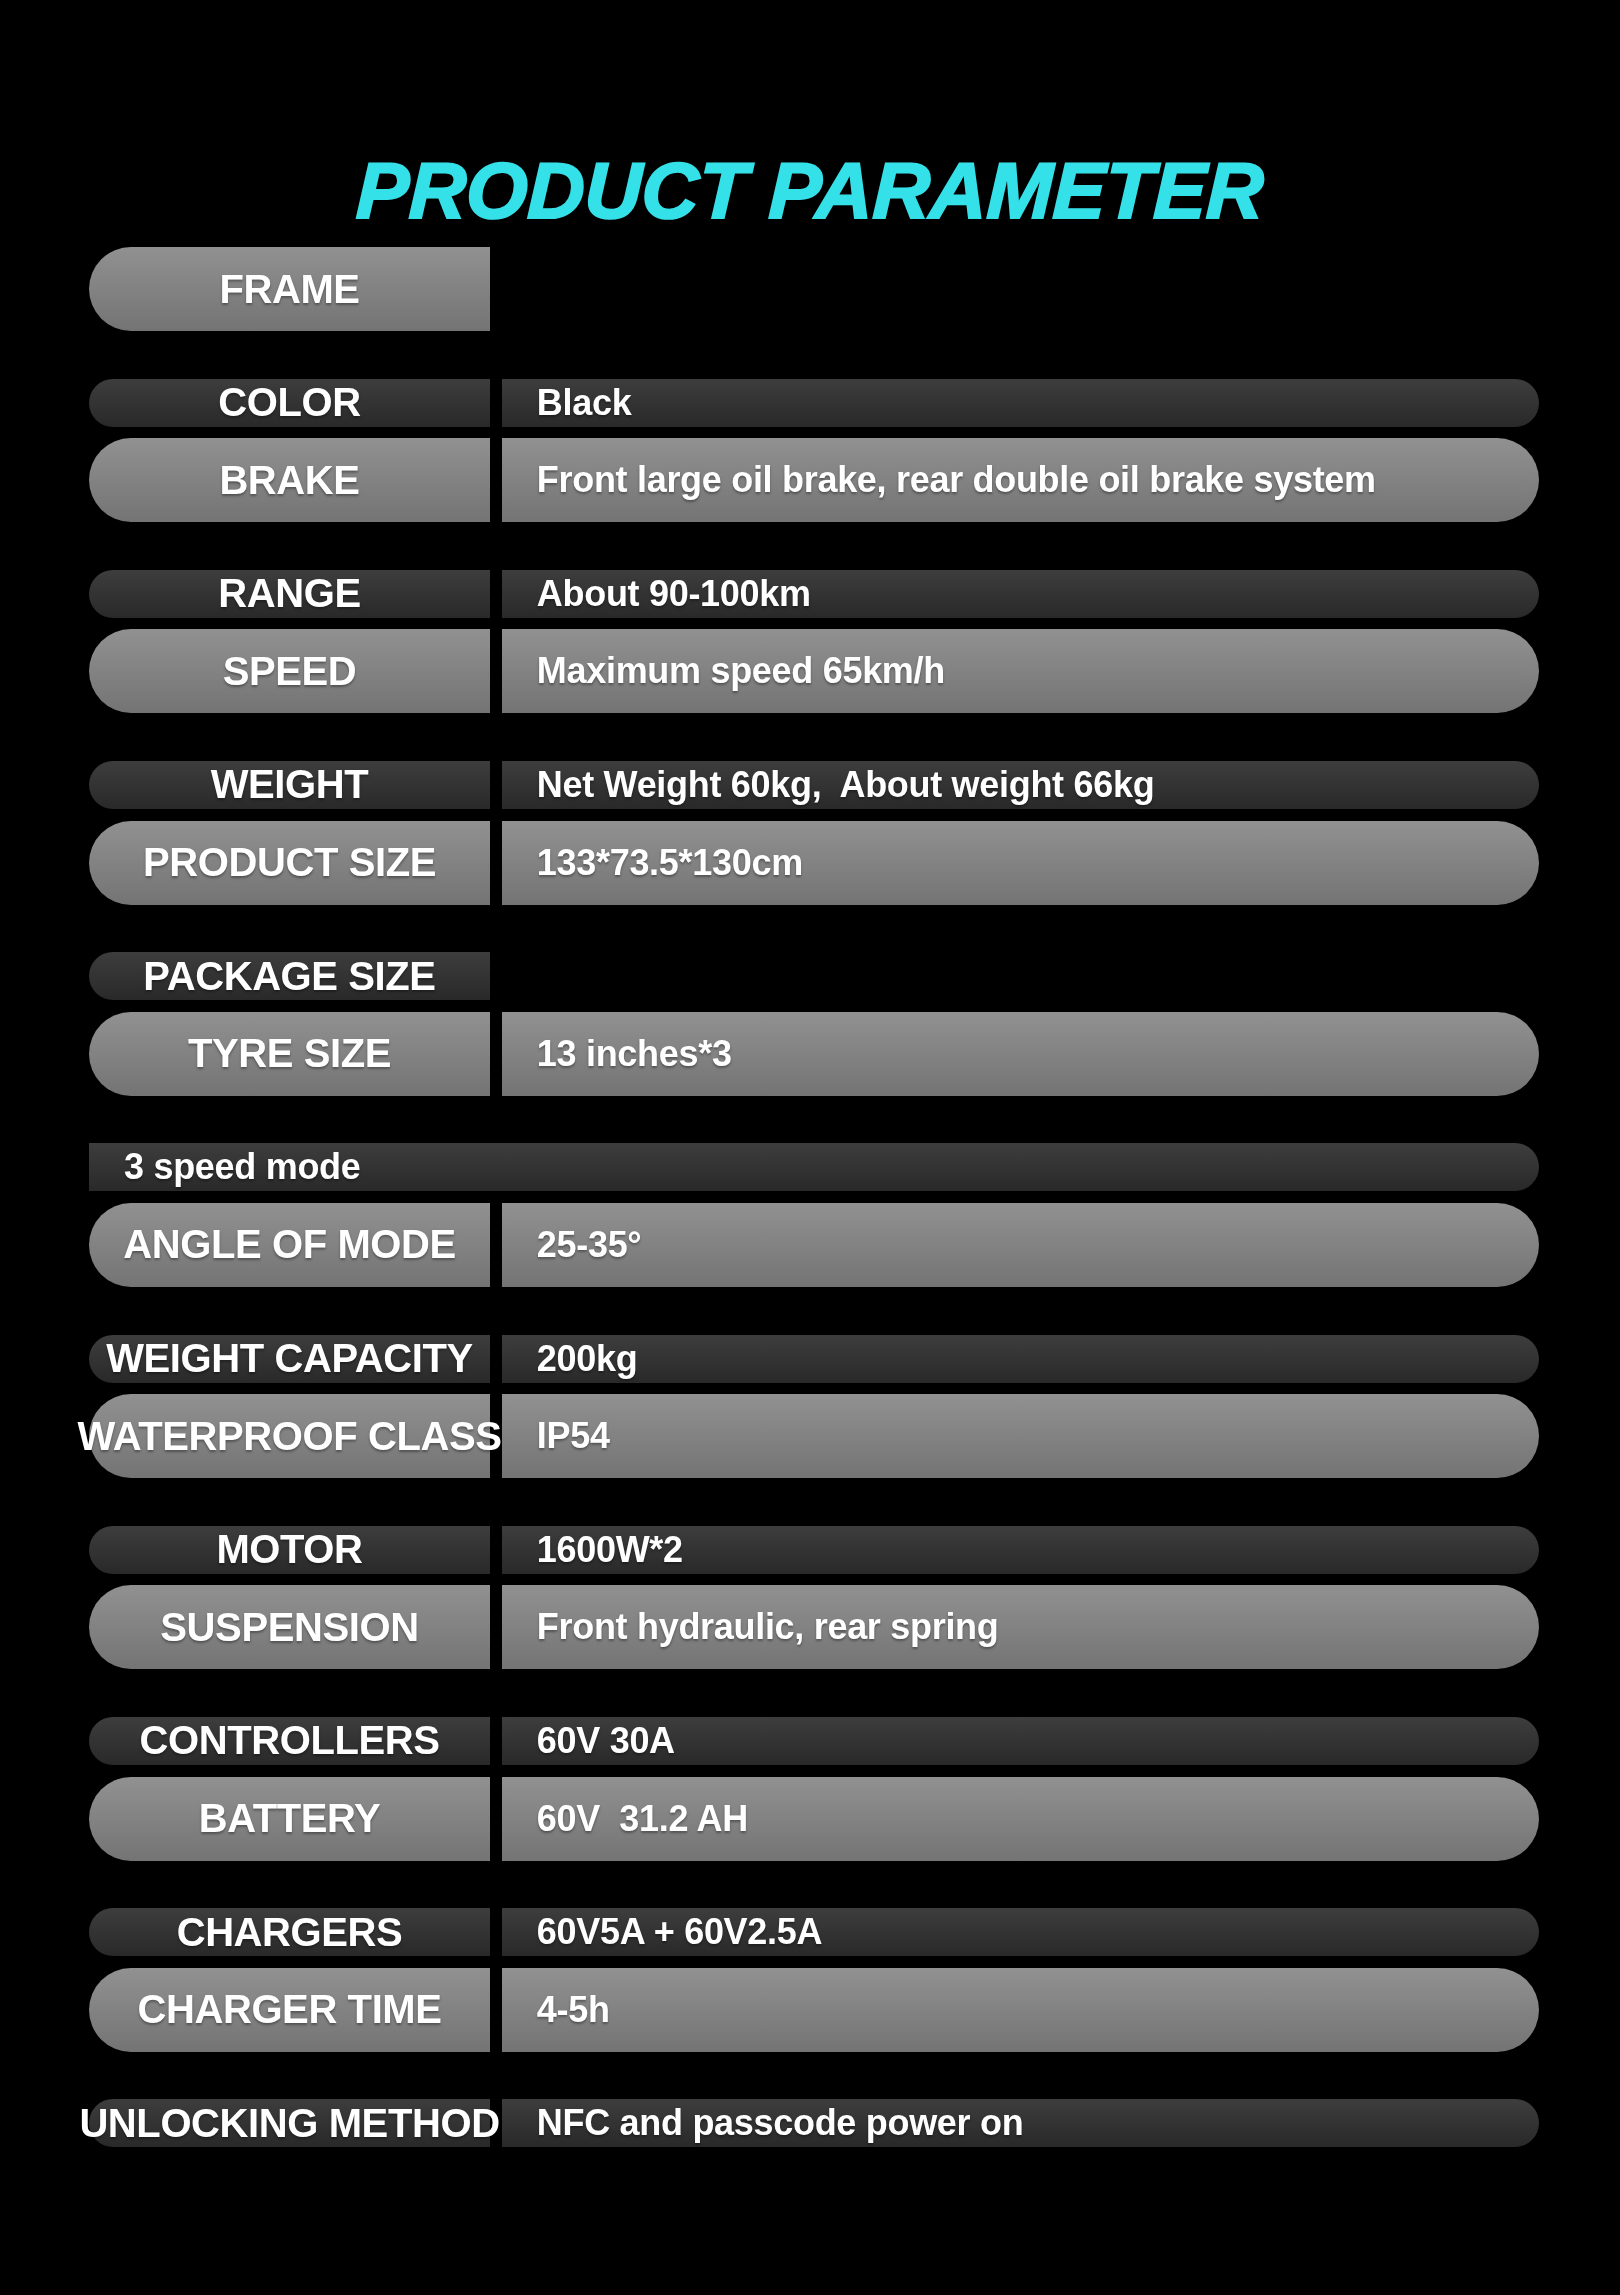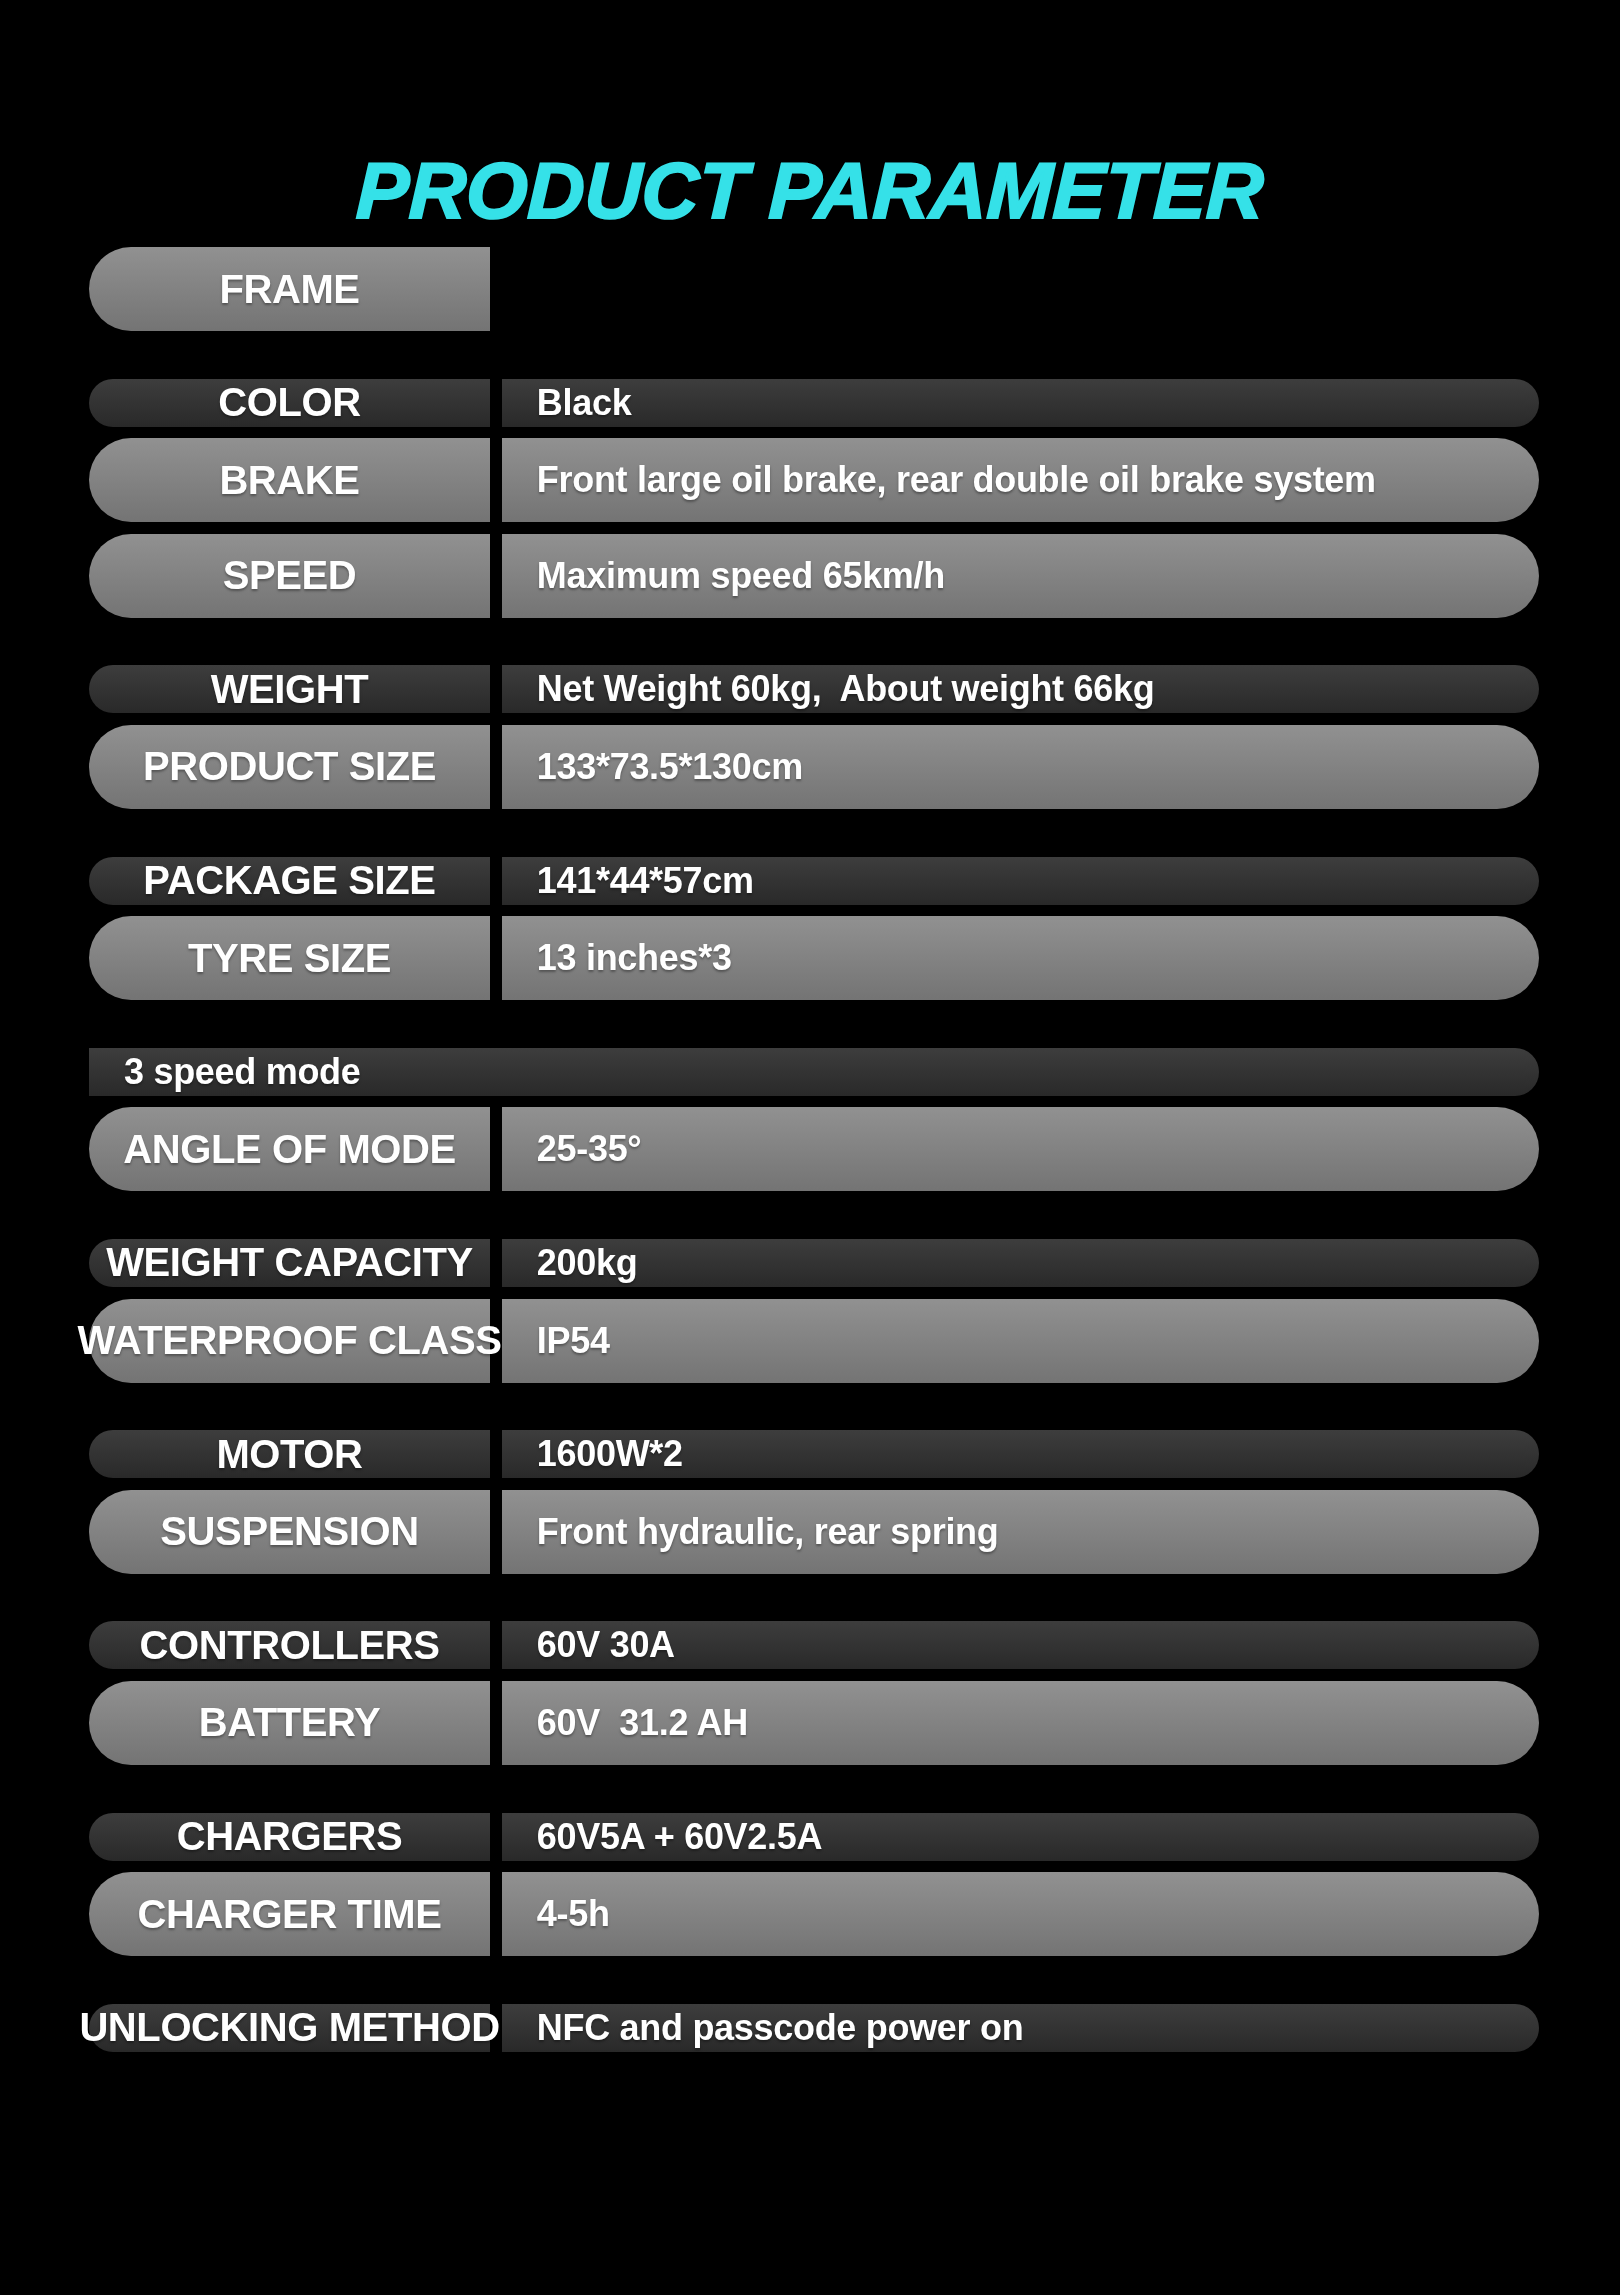--- a/index.html
+++ b/index.html
@@ -103,20 +103,28 @@
       </div>
     </div>
     <div class="row light">
       <div class="cell label-cell">
         <span class="label-text">BRAKE</span>
       </div>
       <div class="cell value-cell">
         <span class="value-text">Front large oil brake, rear double oil brake system</span>
       </div>
     </div>
+    <div class="row dark">
+      <div class="cell label-cell">
+        <span class="label-text">RANGE</span>
+      </div>
+      <div class="cell value-cell">
+        <span class="value-text">About 90-100km</span>
+      </div>
+    </div>
     <div class="row light">
       <div class="cell label-cell">
         <span class="label-text">SPEED</span>
       </div>
       <div class="cell value-cell">
         <span class="value-text">Maximum speed 65km/h</span>
       </div>
     </div>
     <div class="row dark">
       <div class="cell label-cell">
@@ -131,23 +139,20 @@
         <span class="label-text">PRODUCT SIZE</span>
       </div>
       <div class="cell value-cell">
         <span class="value-text">133*73.5*130cm</span>
       </div>
     </div>
     <div class="row dark">
       <div class="cell label-cell">
         <span class="label-text">PACKAGE SIZE</span>
       </div>
-      <div class="cell value-cell">
-        <span class="value-text">141*44*57cm</span>
-      </div>
     </div>
     <div class="row light">
       <div class="cell label-cell">
         <span class="label-text">TYRE SIZE</span>
       </div>
       <div class="cell value-cell">
         <span class="value-text">13 inches*3</span>
       </div>
     </div>
     <div class="row dark">

